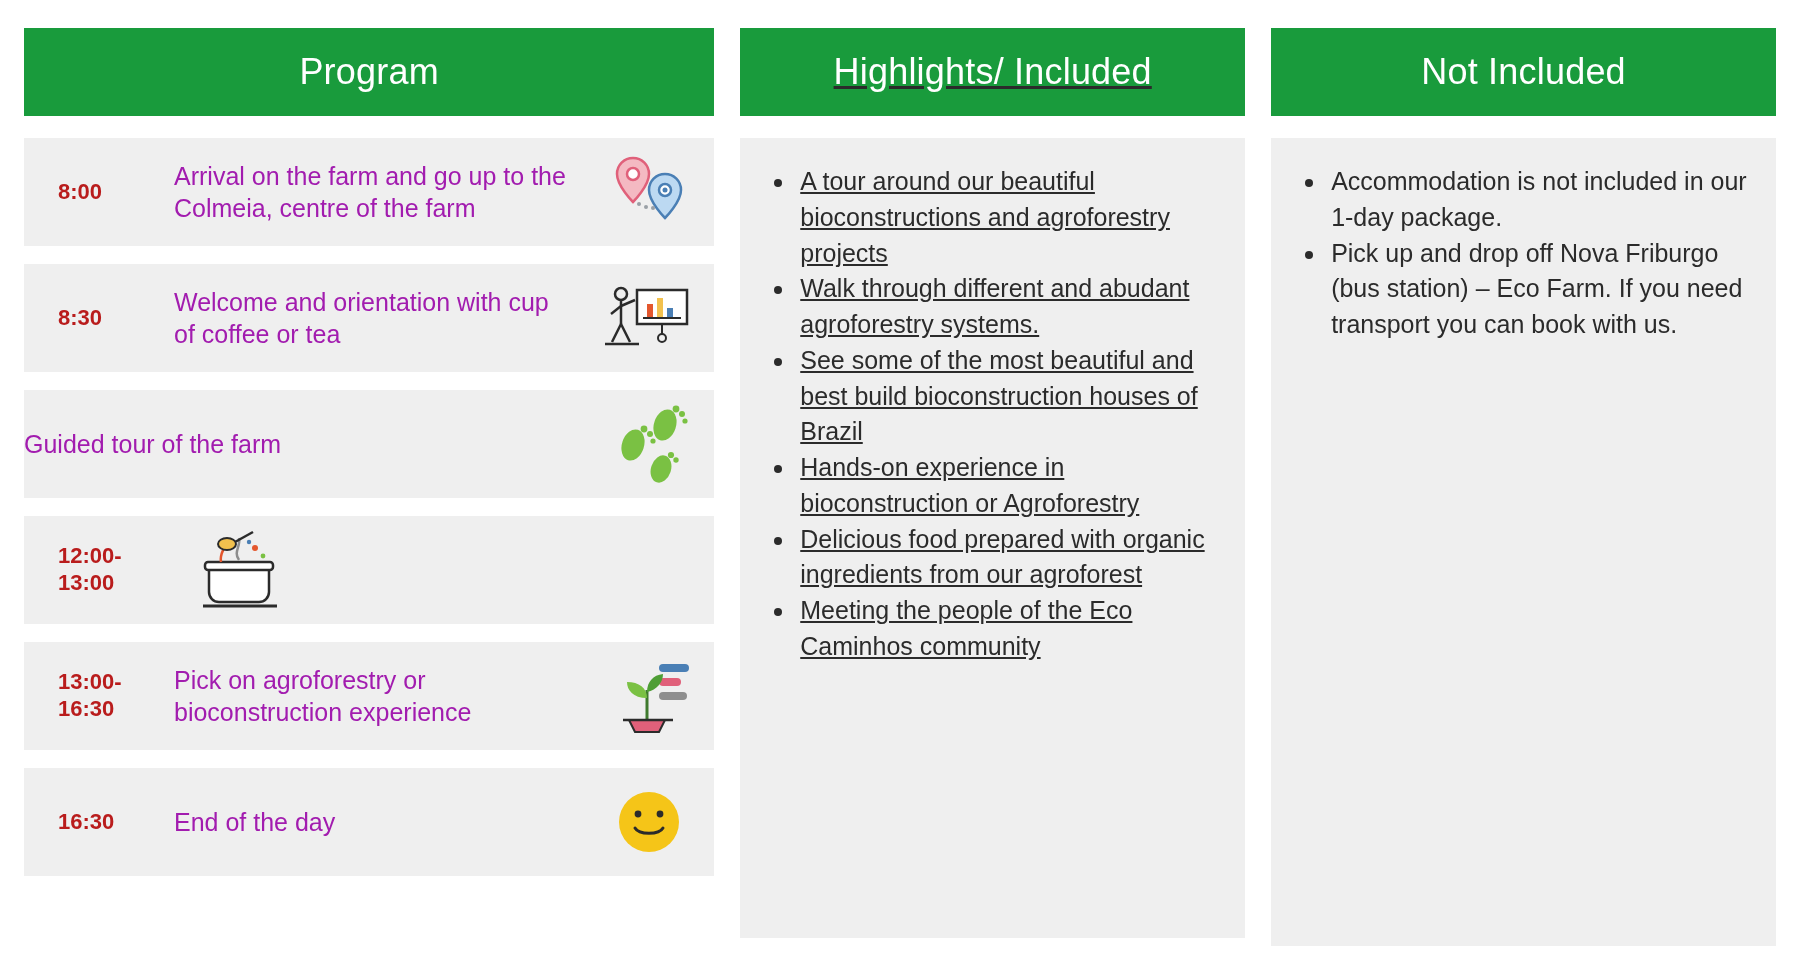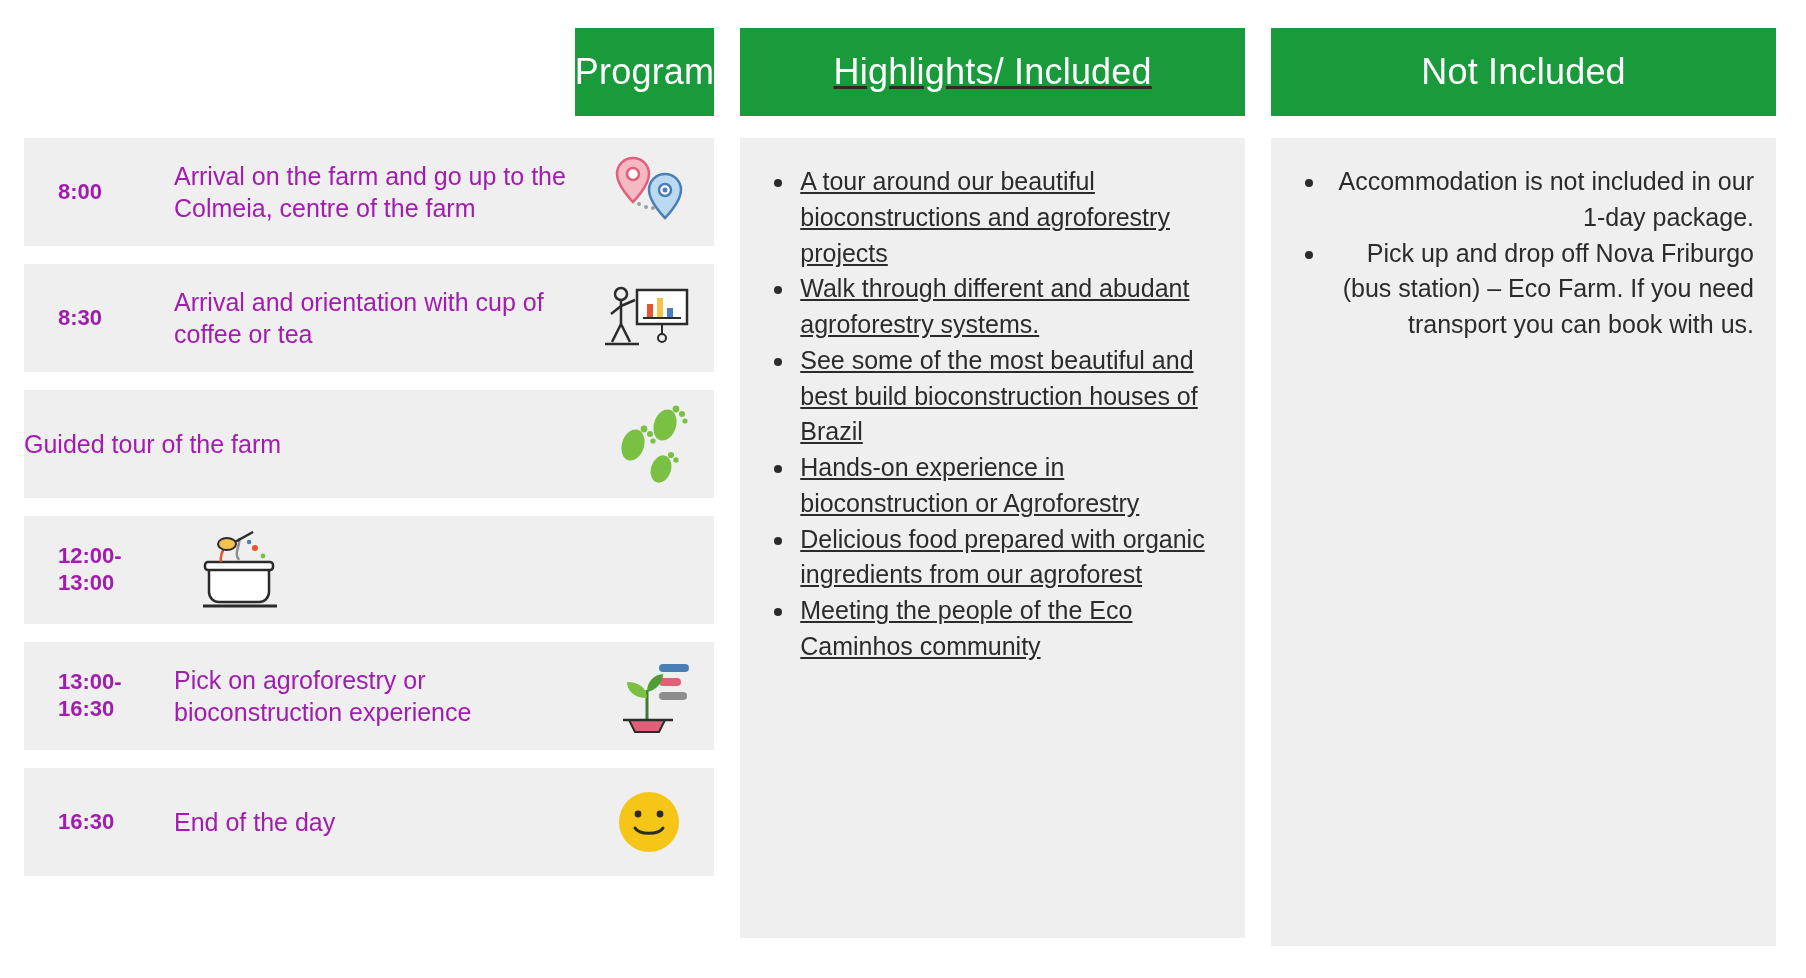--- a/index.html
+++ b/index.html
@@ -24,21 +24,21 @@
     display: flex;
     gap: 26px;
     align-items: flex-start;
   }
 
   .column {
     display: flex;
     flex-direction: column;
   }
 
-  .col-program   { width: 700px; align-items: flex-end; }
+  .col-program   { width: 700px; }
   .col-highlights{ width: 512px; text-decoration: underline; }
   .col-notincl   { width: 512px; }
 
   .col-header {
     background: #199b3c;
     color: #ffffff;
     text-align: center;
     font-size: 36px;
     font-weight: 400;
     letter-spacing: .2px;
@@ -62,21 +62,21 @@
     align-items: center;
     position: relative;
   }
   .row-time {
     width: 150px;
     flex: 0 0 150px;
     padding-left: 34px;
     box-sizing: border-box;
     font-size: 22px;
     font-weight: bold;
-    color: #a21caf;
+    color: #b91c1c;
     line-height: 1.22;
     white-space: pre-line;
   }
   .row-text {
     flex: 1 1 auto;
     font-size: 25px;
     line-height: 1.28;
     color: #a21caf;
     padding-right: 10px;
   }
@@ -92,21 +92,21 @@
 
   
   .list-body {
     margin-top: 22px;
     background: #efefef;
     min-height: 800px;
     box-sizing: border-box;
     padding: 26px 22px 22px 14px;
   }
   .col-highlights .list-body { height: 727px; }
-  .col-notincl .list-body { height: 808px; text-align: right; }
+  .col-notincl .list-body { height: 808px; }
 
   ul.bullets {
     margin: 0;
     padding-left: 42px;
     list-style: disc;
   }
   ul.bullets li {
     font-size: 25px;
     line-height: 1.43;
     color: #2b2b2b;
@@ -140,21 +140,21 @@
                 <circle cx="43" cy="55" r="2"></circle>
                 <circle cx="50" cy="56" r="2"></circle>
               </g>
             </g>
           </svg>
         </div>
       </div>
 
       <div class="program-row">
         <div class="row-time">8:30</div>
-        <div class="row-text">Arrival and orientation with cup of coffee or tea</div>
+        <div class="row-text">Welcome and orientation with cup of coffee or tea</div>
         <div class="row-icon">
           <svg width="92" height="80" viewBox="0 0 92 80">
             <rect x="34" y="12" width="50" height="34" fill="#ffffff" stroke="#2b2b2b" stroke-width="2.5"></rect>
             <line x1="40" y1="40" x2="78" y2="40" stroke="#2b2b2b" stroke-width="2"></line>
             <rect x="44" y="26" width="6" height="13" fill="#e4572e"></rect>
             <rect x="54" y="20" width="6" height="19" fill="#f2c14e"></rect>
             <rect x="64" y="30" width="6" height="9" fill="#4a7fb5"></rect>
             <line x1="59" y1="46" x2="59" y2="56" stroke="#2b2b2b" stroke-width="2"></line>
             <circle cx="59" cy="60" r="4" fill="none" stroke="#2b2b2b" stroke-width="2"></circle>
             <circle cx="18" cy="16" r="6" fill="none" stroke="#2b2b2b" stroke-width="2.5"></circle>

